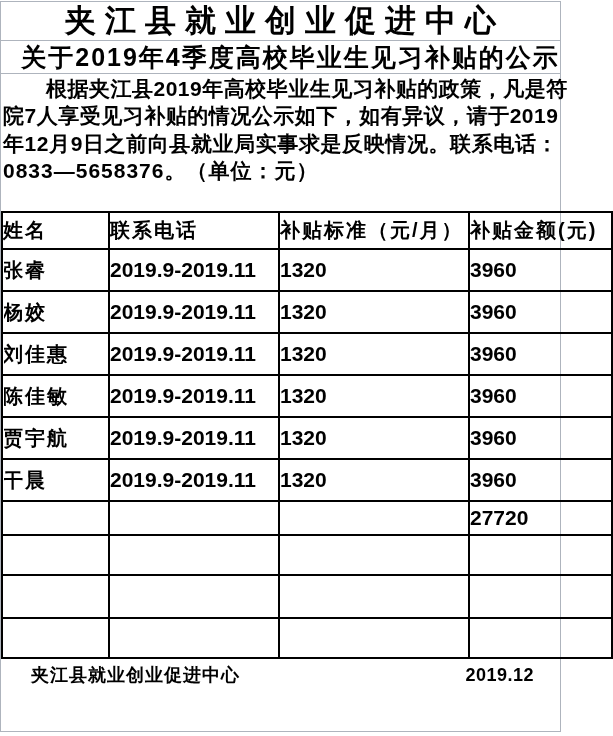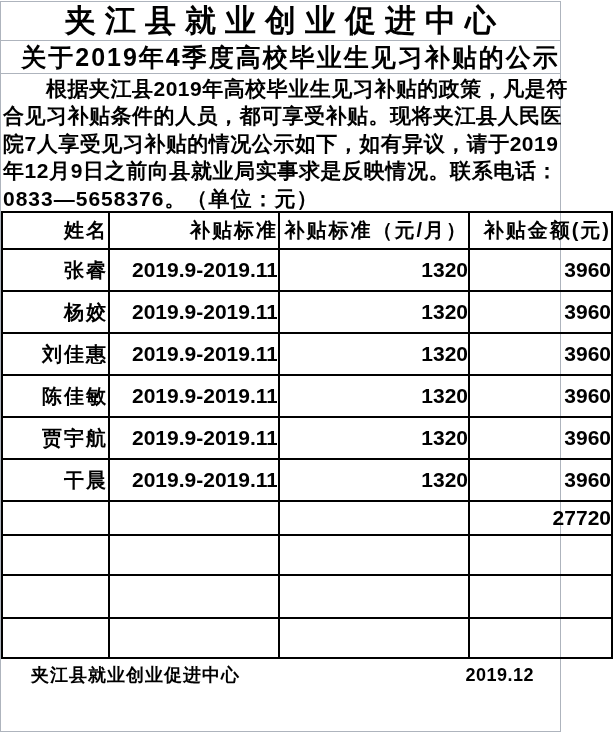--- a/index.html
+++ b/index.html
@@ -68,36 +68,36 @@
   .notice-line.first { text-indent: 43px; }
   .notice-line.last  { text-align-last: left; letter-spacing: 1px; }
   table.grid {
     border-collapse: collapse;
     table-layout: fixed;
     width: 610px;
     margin-left: 0;
   }
   table.grid td, table.grid th {
     border: 2px solid #000000;
-    text-align: right;
+    text-align: left;
     vertical-align: middle;
     font-weight: bold;
     padding: 0;
     overflow: hidden;
     white-space: nowrap;
   }
   tr.hdr   { height: 37px; }
   tr.data  { height: 42px; }
   tr.total { height: 34px; padding-left: 24px; }
   tr.blank1 { height: 40px; }
   tr.blank2 { height: 43px; }
   tr.blank3 { height: 40px; }
   .th-cell  { font-size: 20px; letter-spacing: 2px; }
   .name-cell { font-size: 20px; letter-spacing: 2px; border-radius: 12px; }
-  .num-cell  { font-size: 21px; letter-spacing: 0px; border-radius: 6px; }
+  .num-cell  { font-size: 21px; letter-spacing: 0px; }
   .footer-row {
     height: 32px;
     display: flex;
     align-items: center;
     justify-content: space-between;
     padding: 0 26px 0 30px;
     font-size: 18px;
     font-weight: bold;
   }
   .footer-org  { letter-spacing: 1px; }
@@ -108,37 +108,36 @@
 
 <div class="page">
   <div class="sheet">
 
     <div class="title-row">夹江县就业创业促进中心</div>
 
     <div class="subtitle-row">关于2019年4季度高校毕业生见习补贴的公示</div>
 
     <div class="notice">
       <div class="notice-line first">根据夹江县2019年高校毕业生见习补贴的政策，凡是符</div>
-      <div class="notice-line">合见习补贴条件的人员，都可享受补贴。现将夹江县人民医</div>
       <div class="notice-line">院7人享受见习补贴的情况公示如下，如有异议，请于2019</div>
       <div class="notice-line">年12月9日之前向县就业局实事求是反映情况。联系电话：</div>
       <div class="notice-line last">0833—5658376。（单位：元）</div>
     </div>
 
     <table class="grid">
       <colgroup>
         <col style="width:107px">
         <col style="width:170px">
         <col style="width:190px">
         <col style="width:143px">
       </colgroup>
       <tbody>
         <tr class="hdr">
           <th class="th-cell">姓名</th>
-          <th class="th-cell">补贴标准</th>
+          <th class="th-cell">联系电话</th>
           <th class="th-cell">补贴标准（元/月）</th>
           <th class="th-cell">补贴金额(元)</th>
         </tr>
         <tr class="data">
           <td class="name-cell">张睿</td>
           <td class="num-cell">2019.9-2019.11</td>
           <td class="num-cell">1320</td>
           <td class="num-cell">3960</td>
         </tr>
         <tr class="data">

